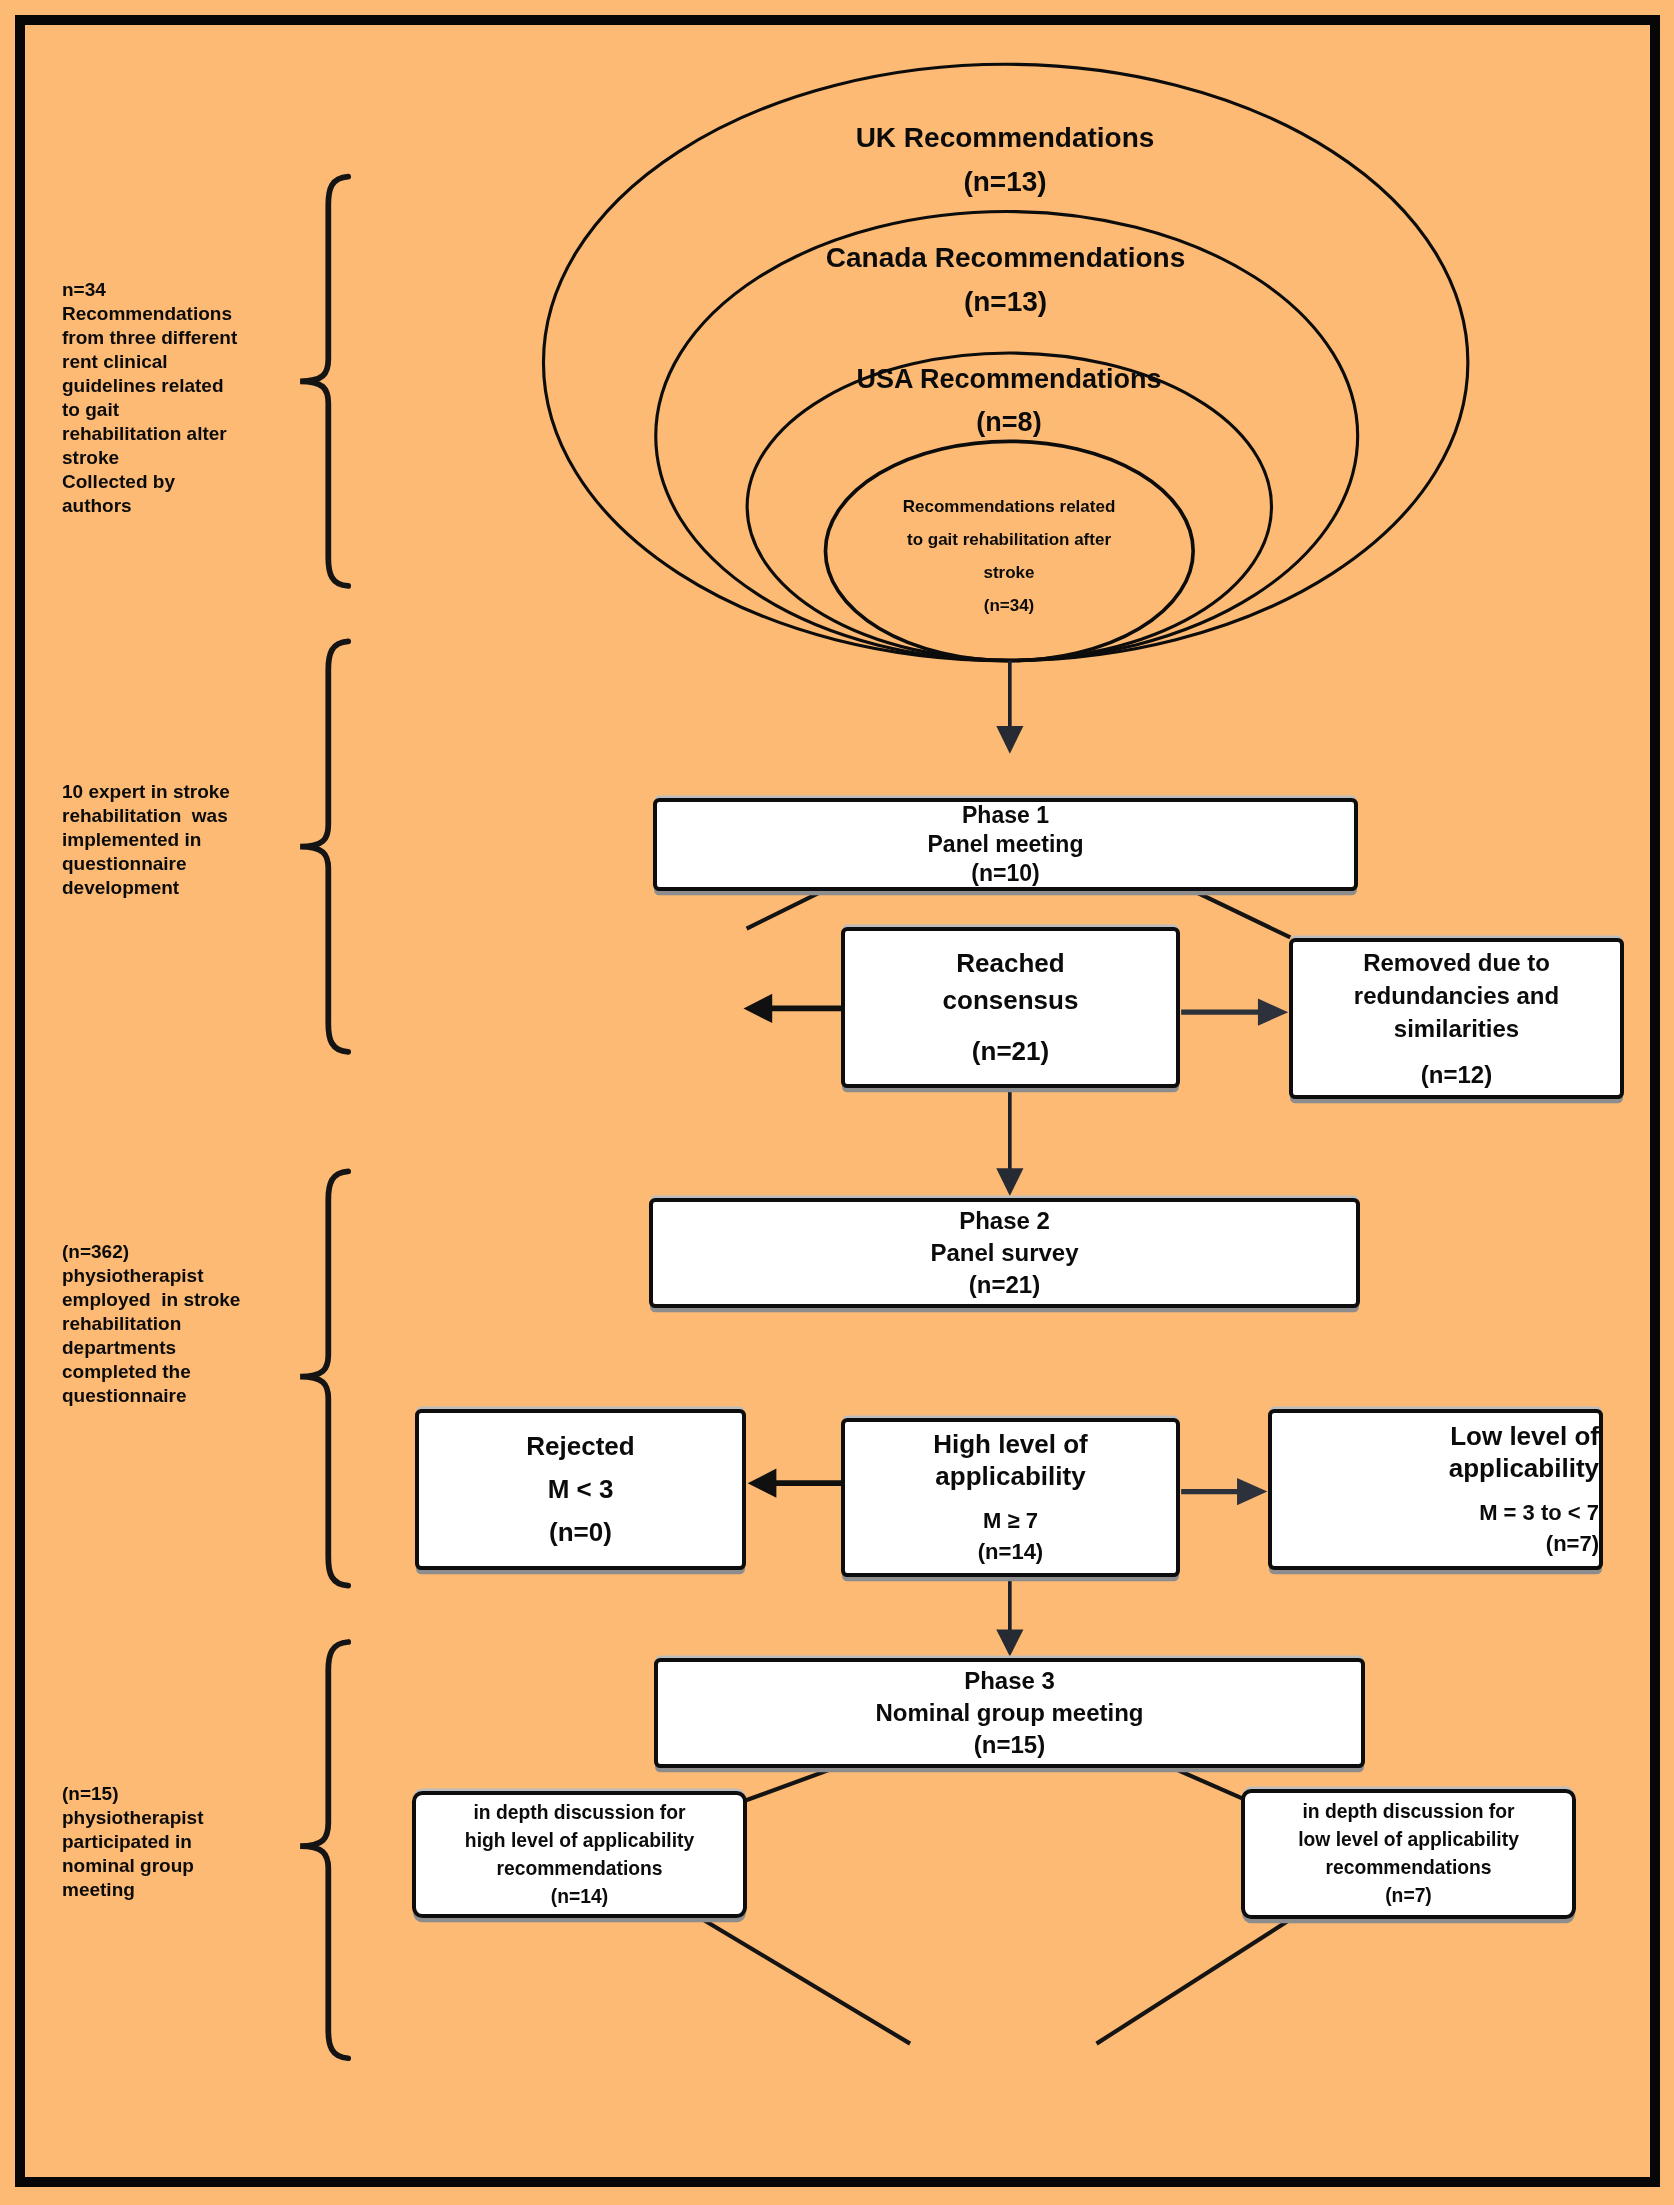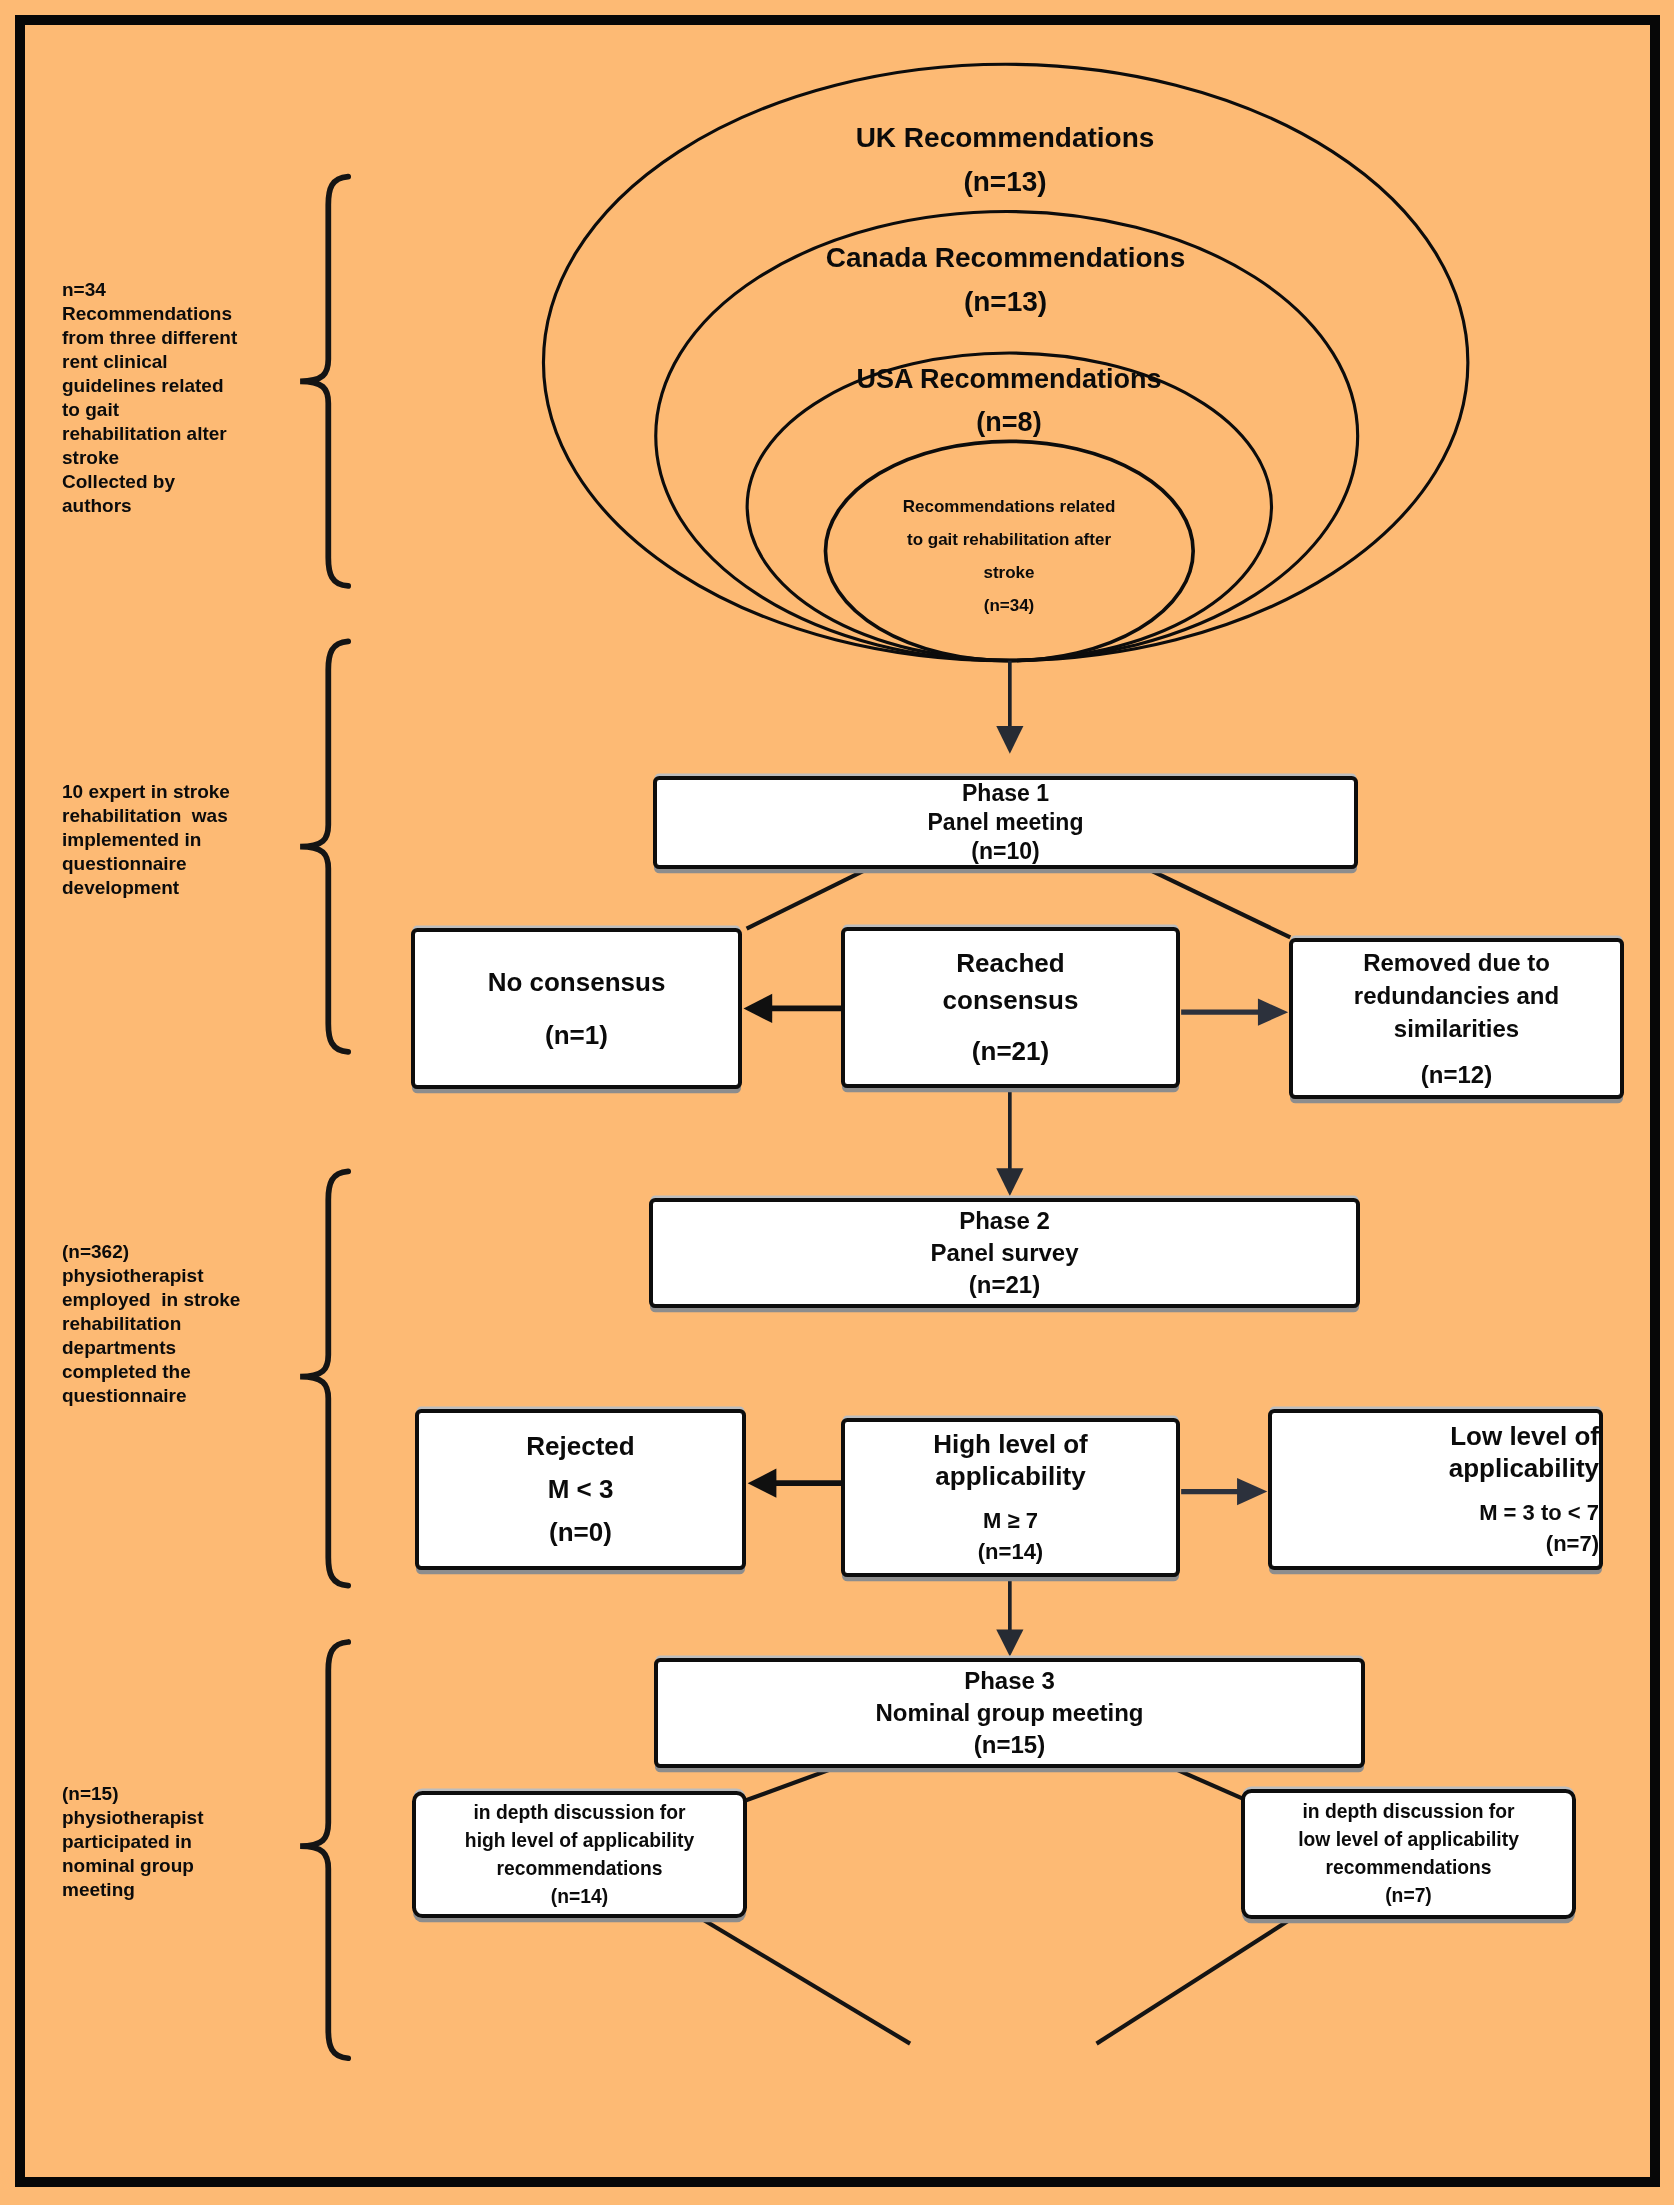--- a/index.html
+++ b/index.html
@@ -114,30 +114,26 @@
     <div class="ln">questionnaire</div>
   </div>
   <div class="ann" style="left:62px;top:1782px;">
     <div class="ln">(n=15)</div>
     <div class="ln">physiotherapist</div>
     <div class="ln">participated in</div>
     <div class="ln">nominal group</div>
     <div class="ln">meeting</div>
   </div>
 
-  <div class="box wide" style="left:653px;top:776px;width:697px;height:85px;font-size:23px;line-height:29px;">
+  <div class="box wide" style="left:653px;top:798px;width:697px;height:85px;font-size:23px;line-height:29px;">
     <div class="ln">Phase 1</div>
     <div class="ln">Panel meeting</div>
     <div class="ln">(n=10)</div>
   </div>
 
-  <div class="box side" style="left:411px;top:928px;width:323px;height:153px;">
-    <div class="ln">No consensus</div>
-    <div class="ln gap">(n=1)</div>
-  </div>
   <div class="box side" style="left:841px;top:927px;width:331px;height:153px;line-height:37px;">
     <div class="ln">Reached</div>
     <div class="ln">consensus</div>
     <div class="ln gap">(n=21)</div>
   </div>
   <div class="box side" style="left:1289px;top:938px;width:327px;height:153px;font-size:24px;line-height:33px;">
     <div class="ln">Removed due to</div>
     <div class="ln">redundancies and</div>
     <div class="ln">similarities</div>
     <div class="ln gap">(n=12)</div>

